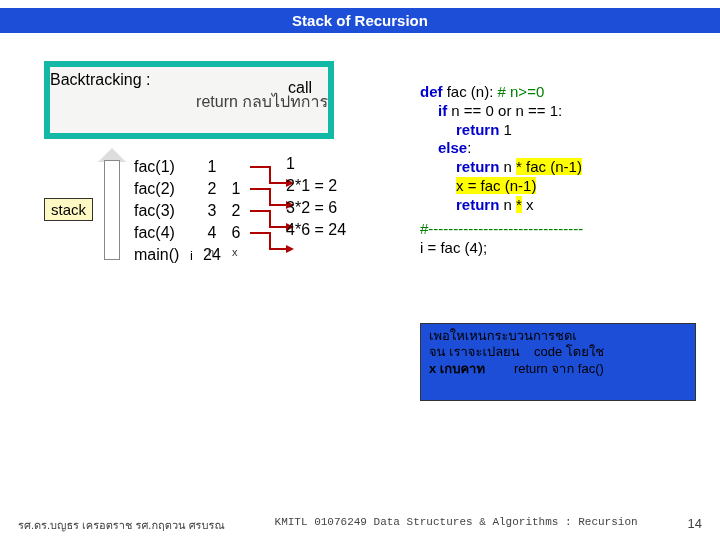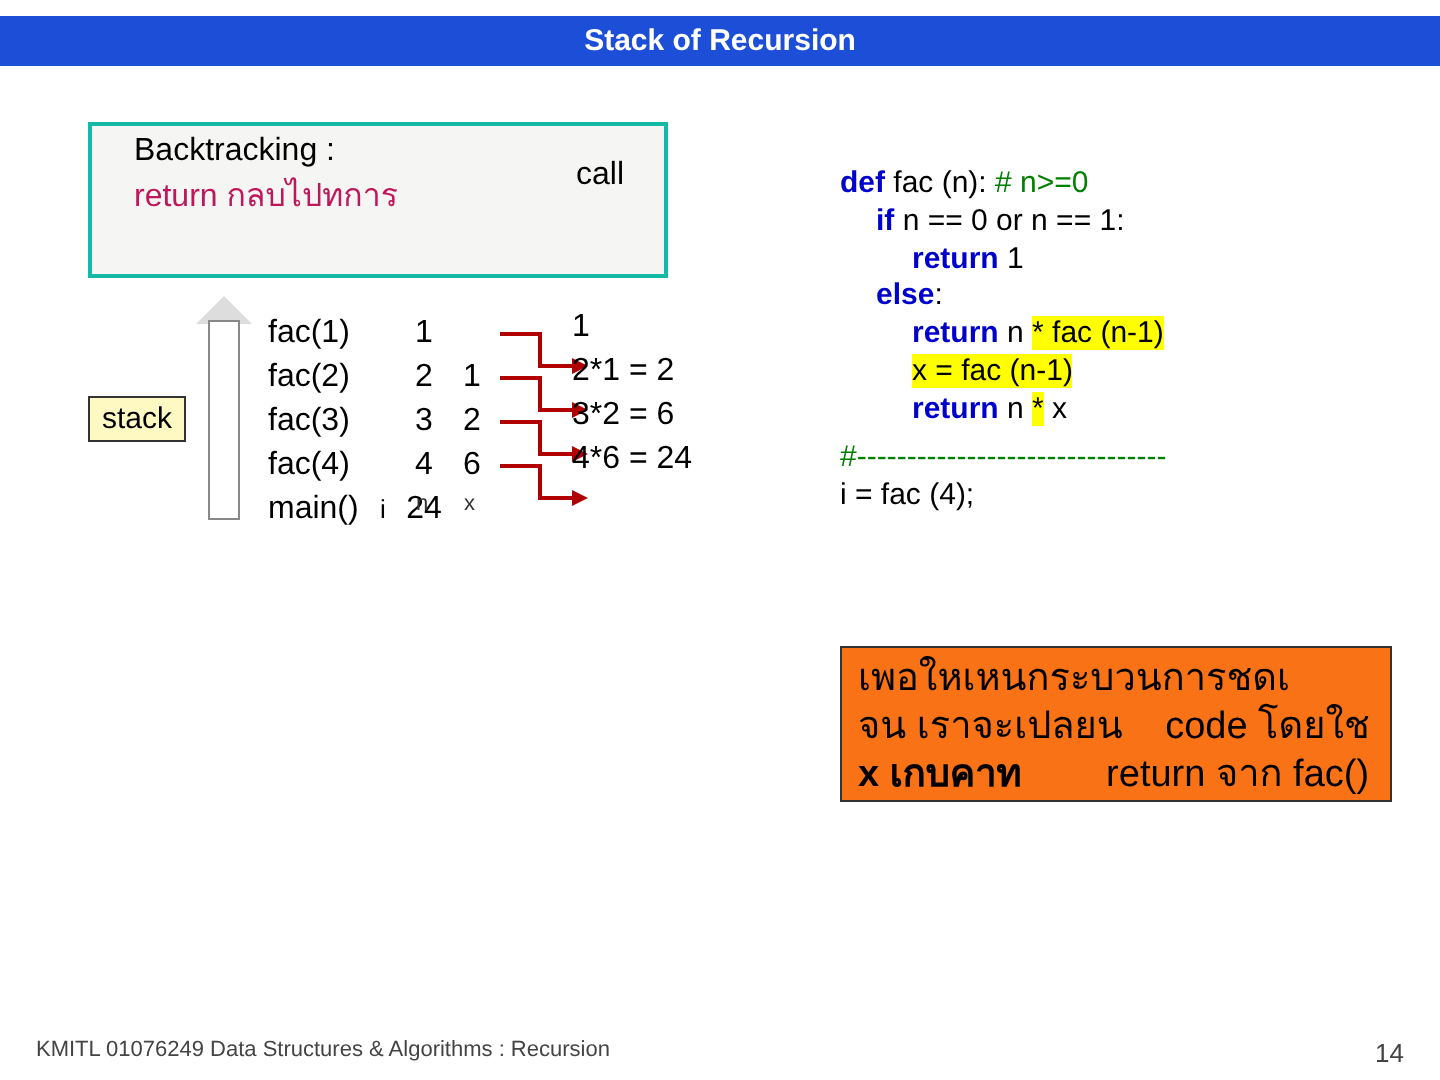--- a/index.html
+++ b/index.html
@@ -23,27 +23,27 @@
     .content {
       position: relative;
       height: 460px;
     }
     .backtrack-box {
       position: absolute;
       top: 28px;
       left: 44px;
       width: 290px;
       height: 78px;
-      border: 2px solid #14b8a6;
+      border: 6px solid #14b8a6;
       background: #f5f5f3;
-      padding: 4px 21px;
+      padding: 4px 0;
       font-size: 16px;
     }
     .bt-line1 { color: #000; }
-    .bt-line2 { color: #be185d; }
+    .bt-line2 { color: #404040; text-align: right; }
     .call-word {
       position: absolute;
       top: 46px;
       left: 288px;
       font-size: 16px;
     }
     .stack-area {
       position: absolute;
       top: 125px;
       left: 44px;
@@ -146,39 +146,39 @@
     .ind1 { padding-left: 18px; display: inline-block; }
     .ind2 { padding-left: 36px; display: inline-block; }
 
     .explain-box {
       position: absolute;
       top: 290px;
       left: 420px;
       width: 276px;
       height: 78px;
       border: 1px solid #333;
-      background: #f97316;
+      background: #1d4ed8;
       padding: 4px 8px;
-      font-size: 19px;
+      font-size: 13px;
       line-height: 1.25;
     }
     .bold { font-weight: bold; }
 
     .footer {
       position: absolute;
       bottom: 6px;
       left: 0;
       width: 720px;
       font-size: 11px;
       color: #444;
       display: flex;
       justify-content: space-between;
       padding: 0 18px;
     }
-    .footer .mid { text-align: right; }
+    .footer .mid { text-align: right; font-family: Liberation Mono, monospace; }
     .footer .page { font-size: 13px; }
   </style>
 </head>
 <body>
 
 <div class="title-bar">Stack of Recursion</div>
 
 <div class="content">
 
   <div class="backtrack-box">
@@ -285,15 +285,16 @@
       <span>จน เราจะเปลยน</span>&nbsp;&nbsp;&nbsp;&nbsp;<span>code โดยใช</span>
     </div>
     <div>
       <span class="bold">x เกบคาท</span>&nbsp;&nbsp;&nbsp;&nbsp;&nbsp;&nbsp;&nbsp;&nbsp;<span>return จาก fac()</span>
     </div>
   </div>
 
 </div>
 
 <div class="footer">
+  <span>รศ.ดร.บญธร     เครอตราช        รศ.กฤตวน  ศรบรณ</span>
   <span class="mid">KMITL   01076249 Data Structures &amp; Algorithms : Recursion</span>
   <span class="page">14</span>
 </div>
 
 </body></html>

